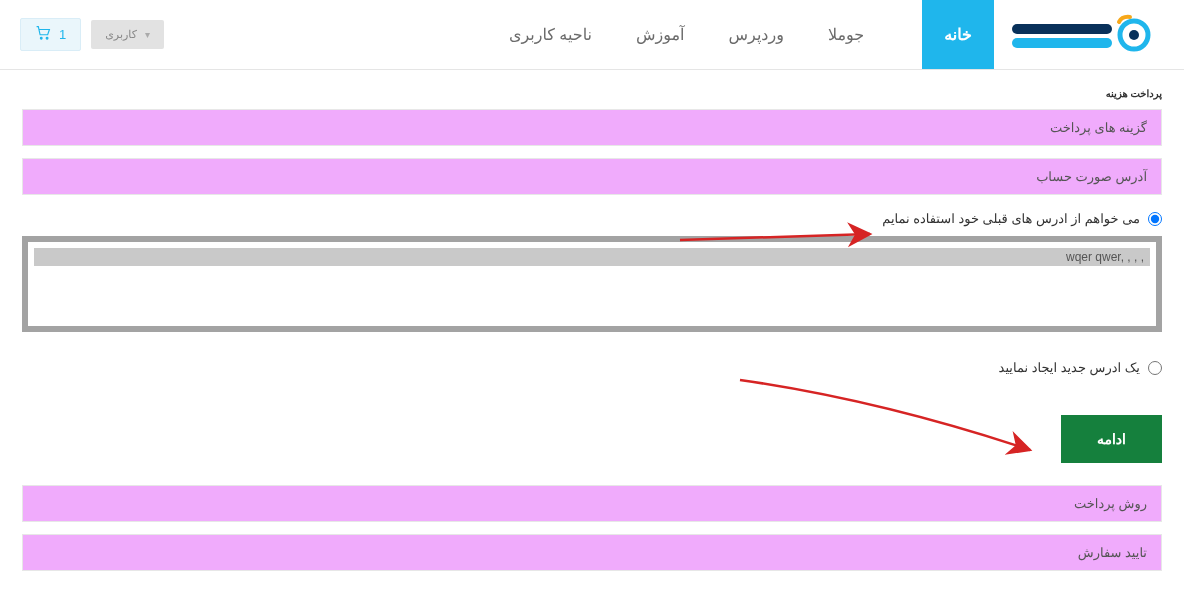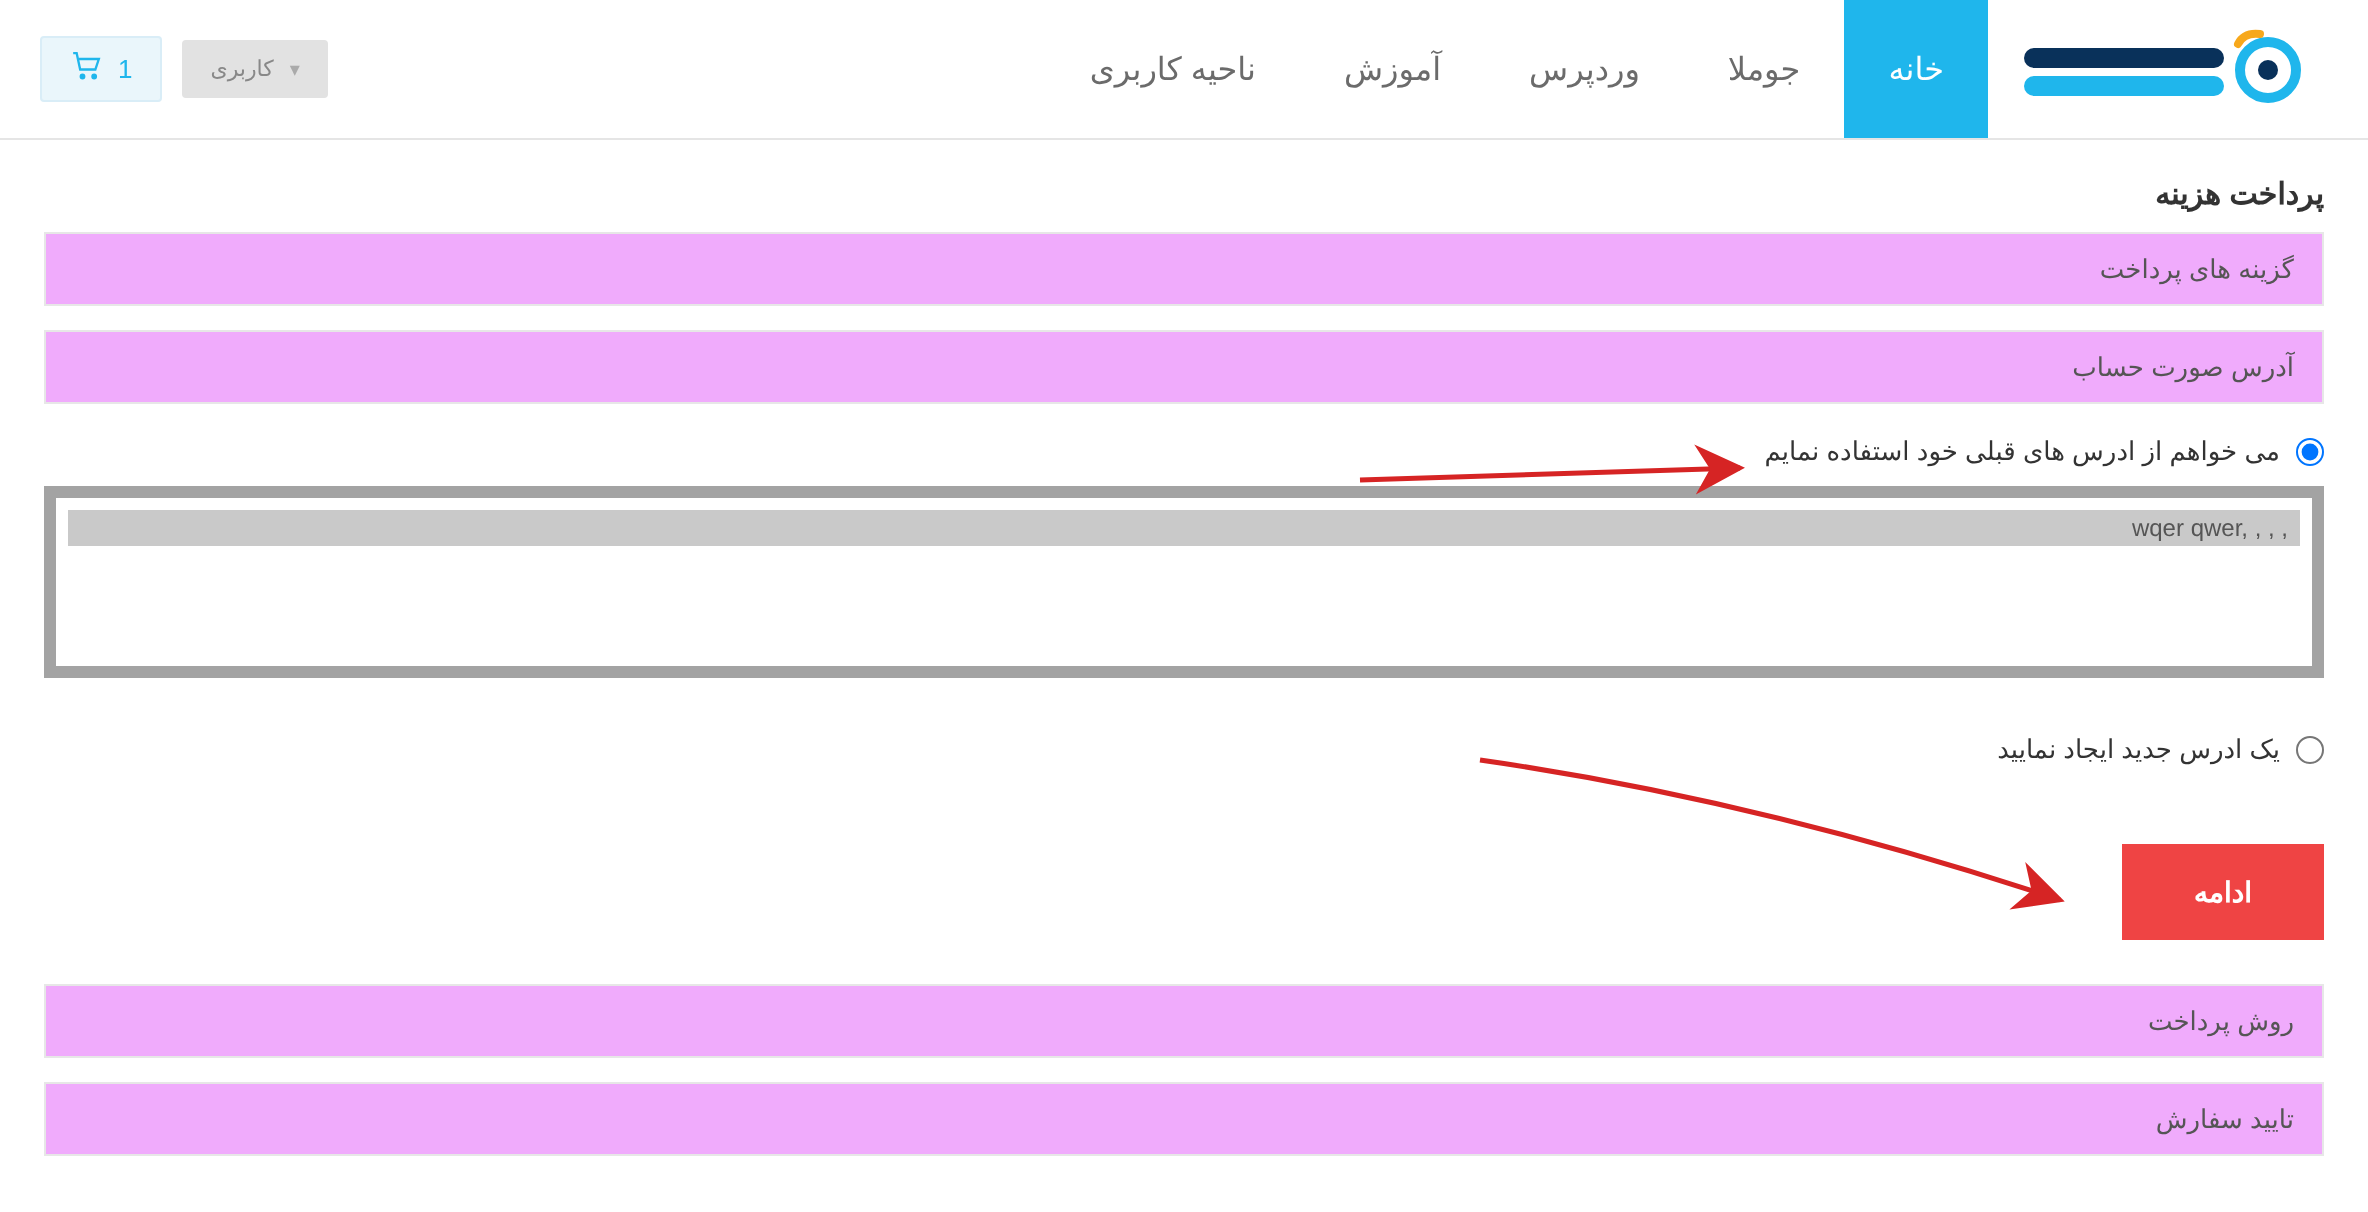--- a/index.html
+++ b/index.html
@@ -39,21 +39,22 @@
     align-items: center;
     padding: 0 22px;
     color: #6b6b6b;
     font-size: 16px;
     cursor: pointer;
     user-select: none;
   }
   .nav-item.active {
     background: #1fb6ec;
     color: #ffffff;
-    font-weight: 400;
+    font-weight: 700;
+    margin-left: 36px;
   }
 
   .spacer { flex: 1; }
 
   .user-dd {
     align-self: center;
     background: #e2e2e2;
     color: #888;
     font-size: 11px;
     padding: 8px 14px;
@@ -81,21 +82,21 @@
     align-items: center;
     gap: 8px;
     cursor: pointer;
   }
 
   
   .page {
     padding: 18px 22px 30px 22px;
   }
   .page-title {
-    font-size: 15px;
+    font-size: 10px;
     font-weight: 700;
     color: #333;
     margin-bottom: 10px;
     text-align: right;
   }
 
   .panel {
     border: 1px solid #e7e7e7;
     background: #f0abfc;
     padding: 10px 14px;
@@ -132,21 +133,21 @@
     background: #c9c9c9;
     color: #555;
     font-size: 12px;
     padding: 2px 6px;
     direction: ltr;
     text-align: right;
     white-space: nowrap;
   }
 
   .continue-btn {
-    background: #ef4444;
+    background: #15803d;
     color: #fff;
     border: none;
     font-size: 14px;
     font-weight: 700;
     padding: 16px 36px;
     cursor: pointer;
     margin-bottom: 22px;
     display: inline-block;
   }
 

